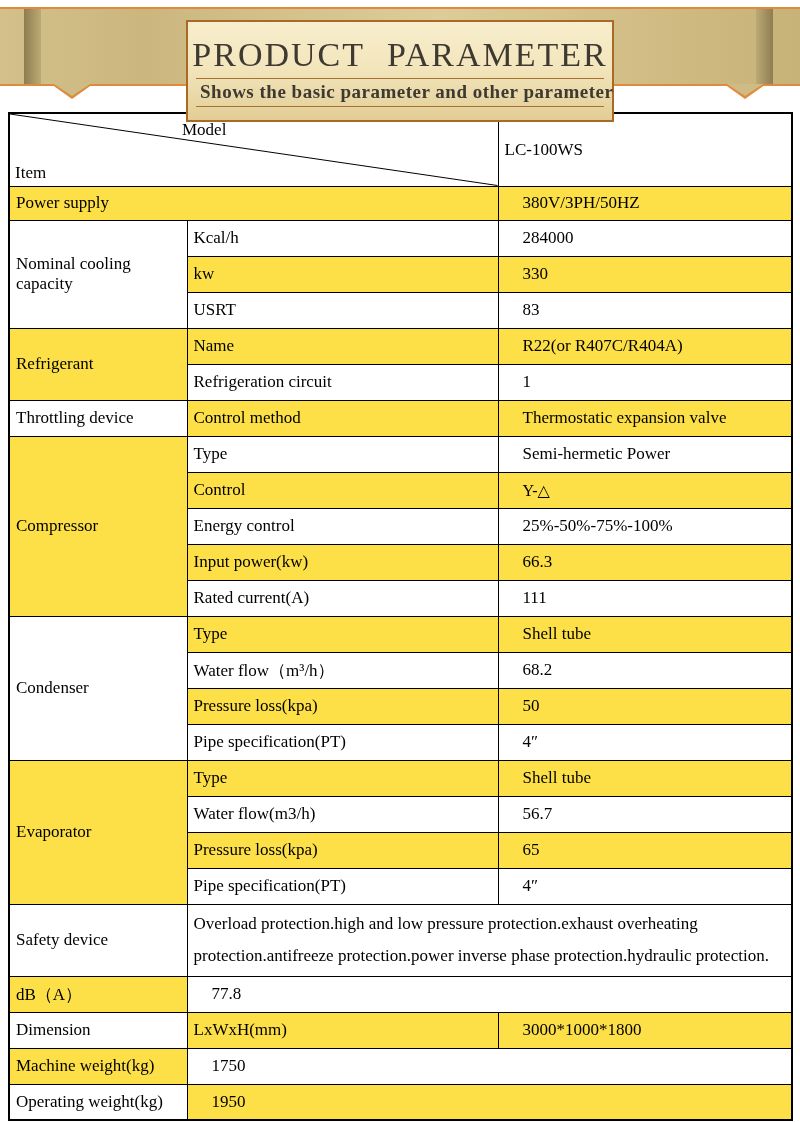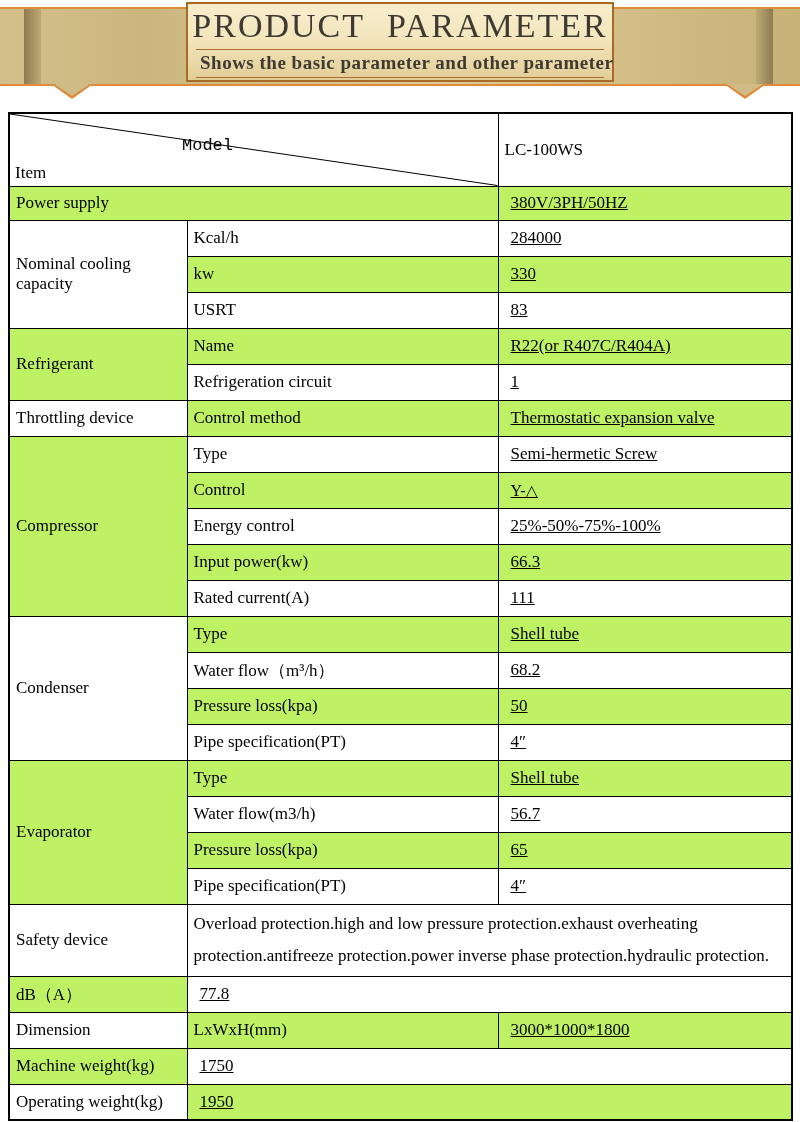--- a/index.html
+++ b/index.html
@@ -17,50 +17,50 @@
   }
   .fold { position:absolute; top:9px; height:75px; width:17px; }
   .fold-left  { left:24px;  background:linear-gradient(90deg,#8f7c52,#bcaa74); }
   .fold-right { left:756px; background:linear-gradient(90deg,#bcaa74,#8f7c52); }
   .notch { position:absolute; width:0; height:0; border-style:solid; }
   .notch-o { top:84px; border-width:15px 21px 0 21px; border-color:#e08a3c transparent transparent transparent; }
   .notch-i { top:84px; border-width:12px 18px 0 18px; border-color:#cfbb85 transparent transparent transparent; }
   .notch-o.nl { left:51px; }  .notch-i.nl { left:54px; }
   .notch-o.nr { left:724px; } .notch-i.nr { left:727px; }
   .panel {
-    position:absolute; left:186px; top:2px; width:428px; height:80px; box-sizing:border-box;
+    position:absolute; left:186px; top:20px; width:428px; height:102px; box-sizing:border-box;
     border:2px solid #a96a26; z-index:2;
     background:linear-gradient(180deg,#f8eecd 0%,#f3e6bd 45%,#e2cd96 100%);
     display:flex; flex-direction:column; justify-content:center; text-align:center;
   }
   .banner-title {
     font-size:34px; line-height:42px; color:#3e3a32;
     letter-spacing:2px; word-spacing:12px; white-space:nowrap;
   }
   .sep { border-top:1px solid #a8712f; margin:2px 8px 1px 8px; height:0; }
   .banner-subtitle {
     font-size:19px; line-height:24px; font-weight:bold; color:#3e3a32;
     letter-spacing:0.5px; white-space:nowrap;padding-left:12px;
   }
   
   table.spec {
     position:absolute; left:8px; top:112px; width:783px;
     border-collapse:collapse; table-layout:fixed;
     border:2px solid #000; font-size:17px;
   }
   .spec td { border:1px solid #000; vertical-align:middle; padding:0 4px 0 6px; overflow:hidden; }
-  .spec td.v { padding-left:12px;text-decoration:underline; }
+  .spec td.v { padding-left:24px; }
   .r73 { height:73px; } .r34 { height:34px; } .r36 { height:36px; } .r72 { height:72px; }
-  .g { background:#bef264;margin-top:47px; } .w { background:#ffffff; }
+  .g { background:#fde047;margin-top:47px; } .w { background:#ffffff; }
   .vt { vertical-align:top; padding-top:3px; }
   .cond-cat { vertical-align:top; padding-top:20px; }
   
   td.diag { position:relative; padding:0; }
   td.diag svg { position:absolute; left:0; top:0; width:100%; height:100%; display:block; }
-  .model-label { position:absolute; left:172px; top:22px;font-family:Liberation Mono, monospace; }
+  .model-label { position:absolute; left:172px; top:6px; }
   .item-label  { position:absolute; left:5px; bottom:3px;margin-top:40px; }
   .lc { padding-left:8px; }
   .safety-text { line-height:32px; padding:3px 40px 3px 8px; vertical-align:top; }
   .small-tri { font-size:16px; }
 </style>
 </head>
 <body>
 
 <header class="banner">
   <div class="ribbon-band"></div>
@@ -128,21 +128,21 @@
 
   <tr class="r36">
     <td class="w">Throttling device</td>
     <td class="g">Control method</td>
     <td class="g v">Thermostatic expansion valve</td>
   </tr>
 
   <tr class="r36">
     <td rowspan="5" class="g">Compressor</td>
     <td class="w">Type</td>
-    <td class="w v">Semi-hermetic Screw</td>
+    <td class="w v">Semi-hermetic Power</td>
   </tr>
   <tr class="r36">
     <td class="g">Control</td>
     <td class="g v small-tri">Y-△</td>
   </tr>
   <tr class="r36">
     <td class="w">Energy control</td>
     <td class="w v">25%-50%-75%-100%</td>
   </tr>
   <tr class="r36">

